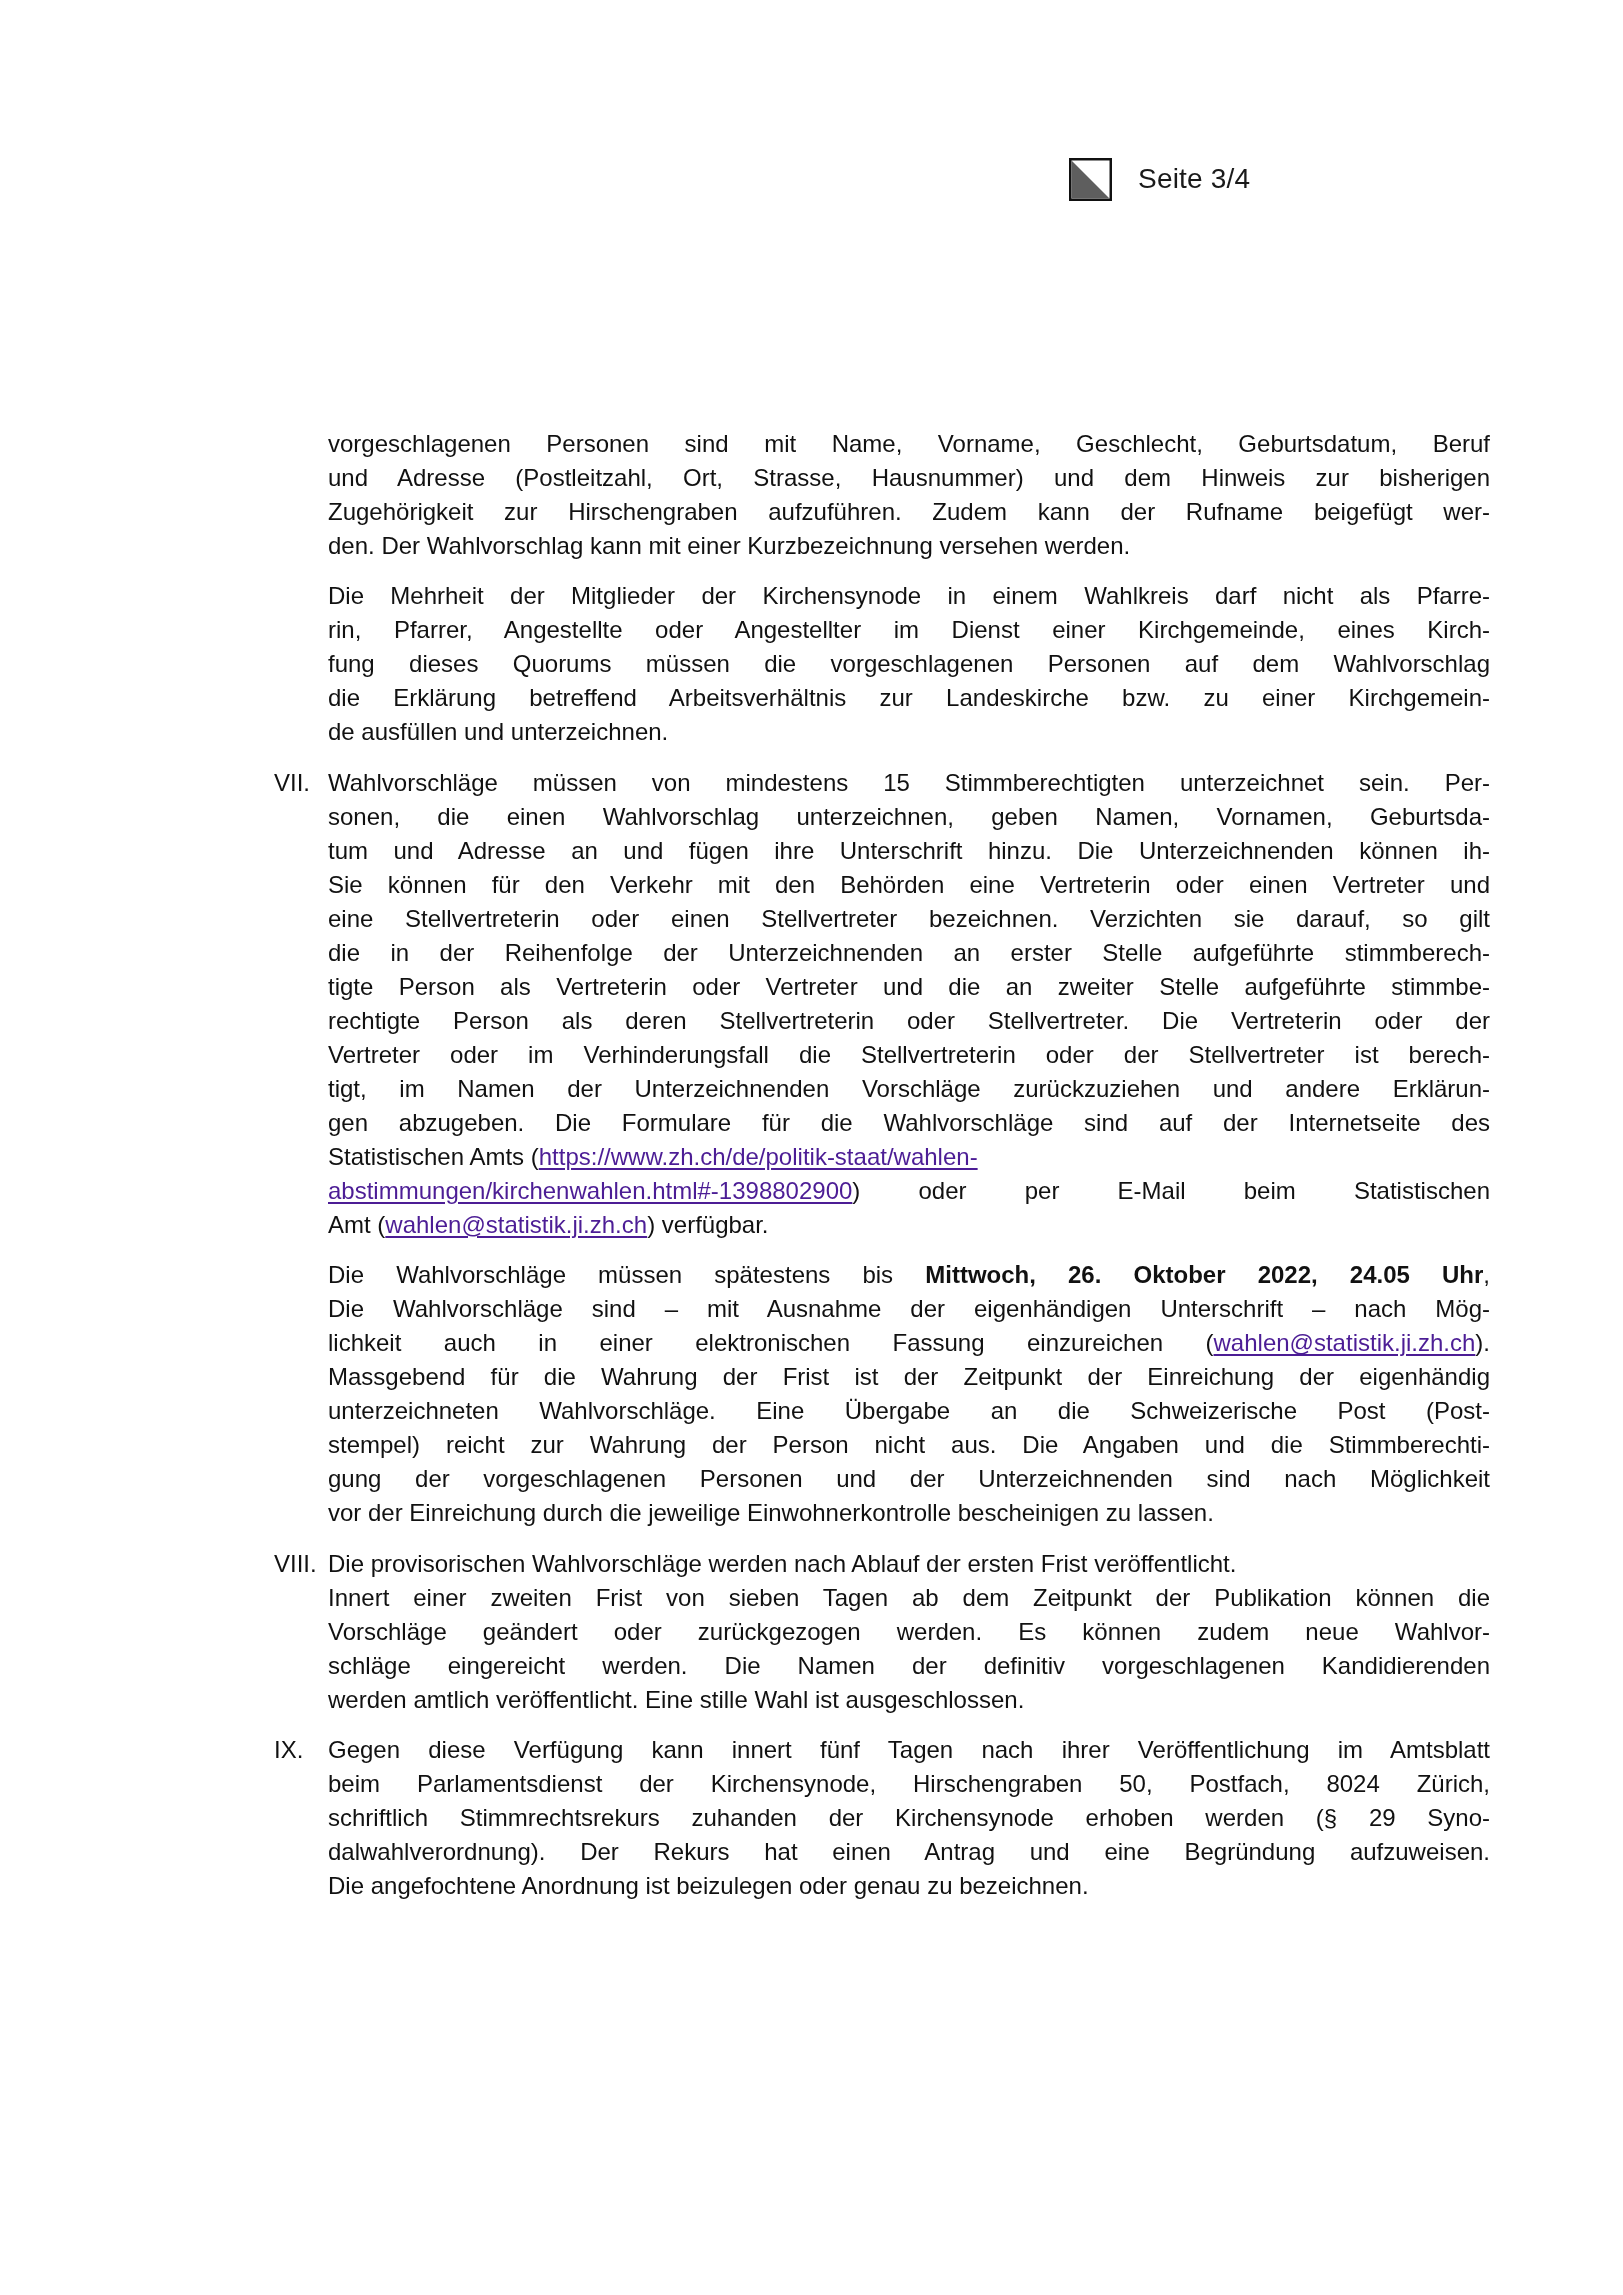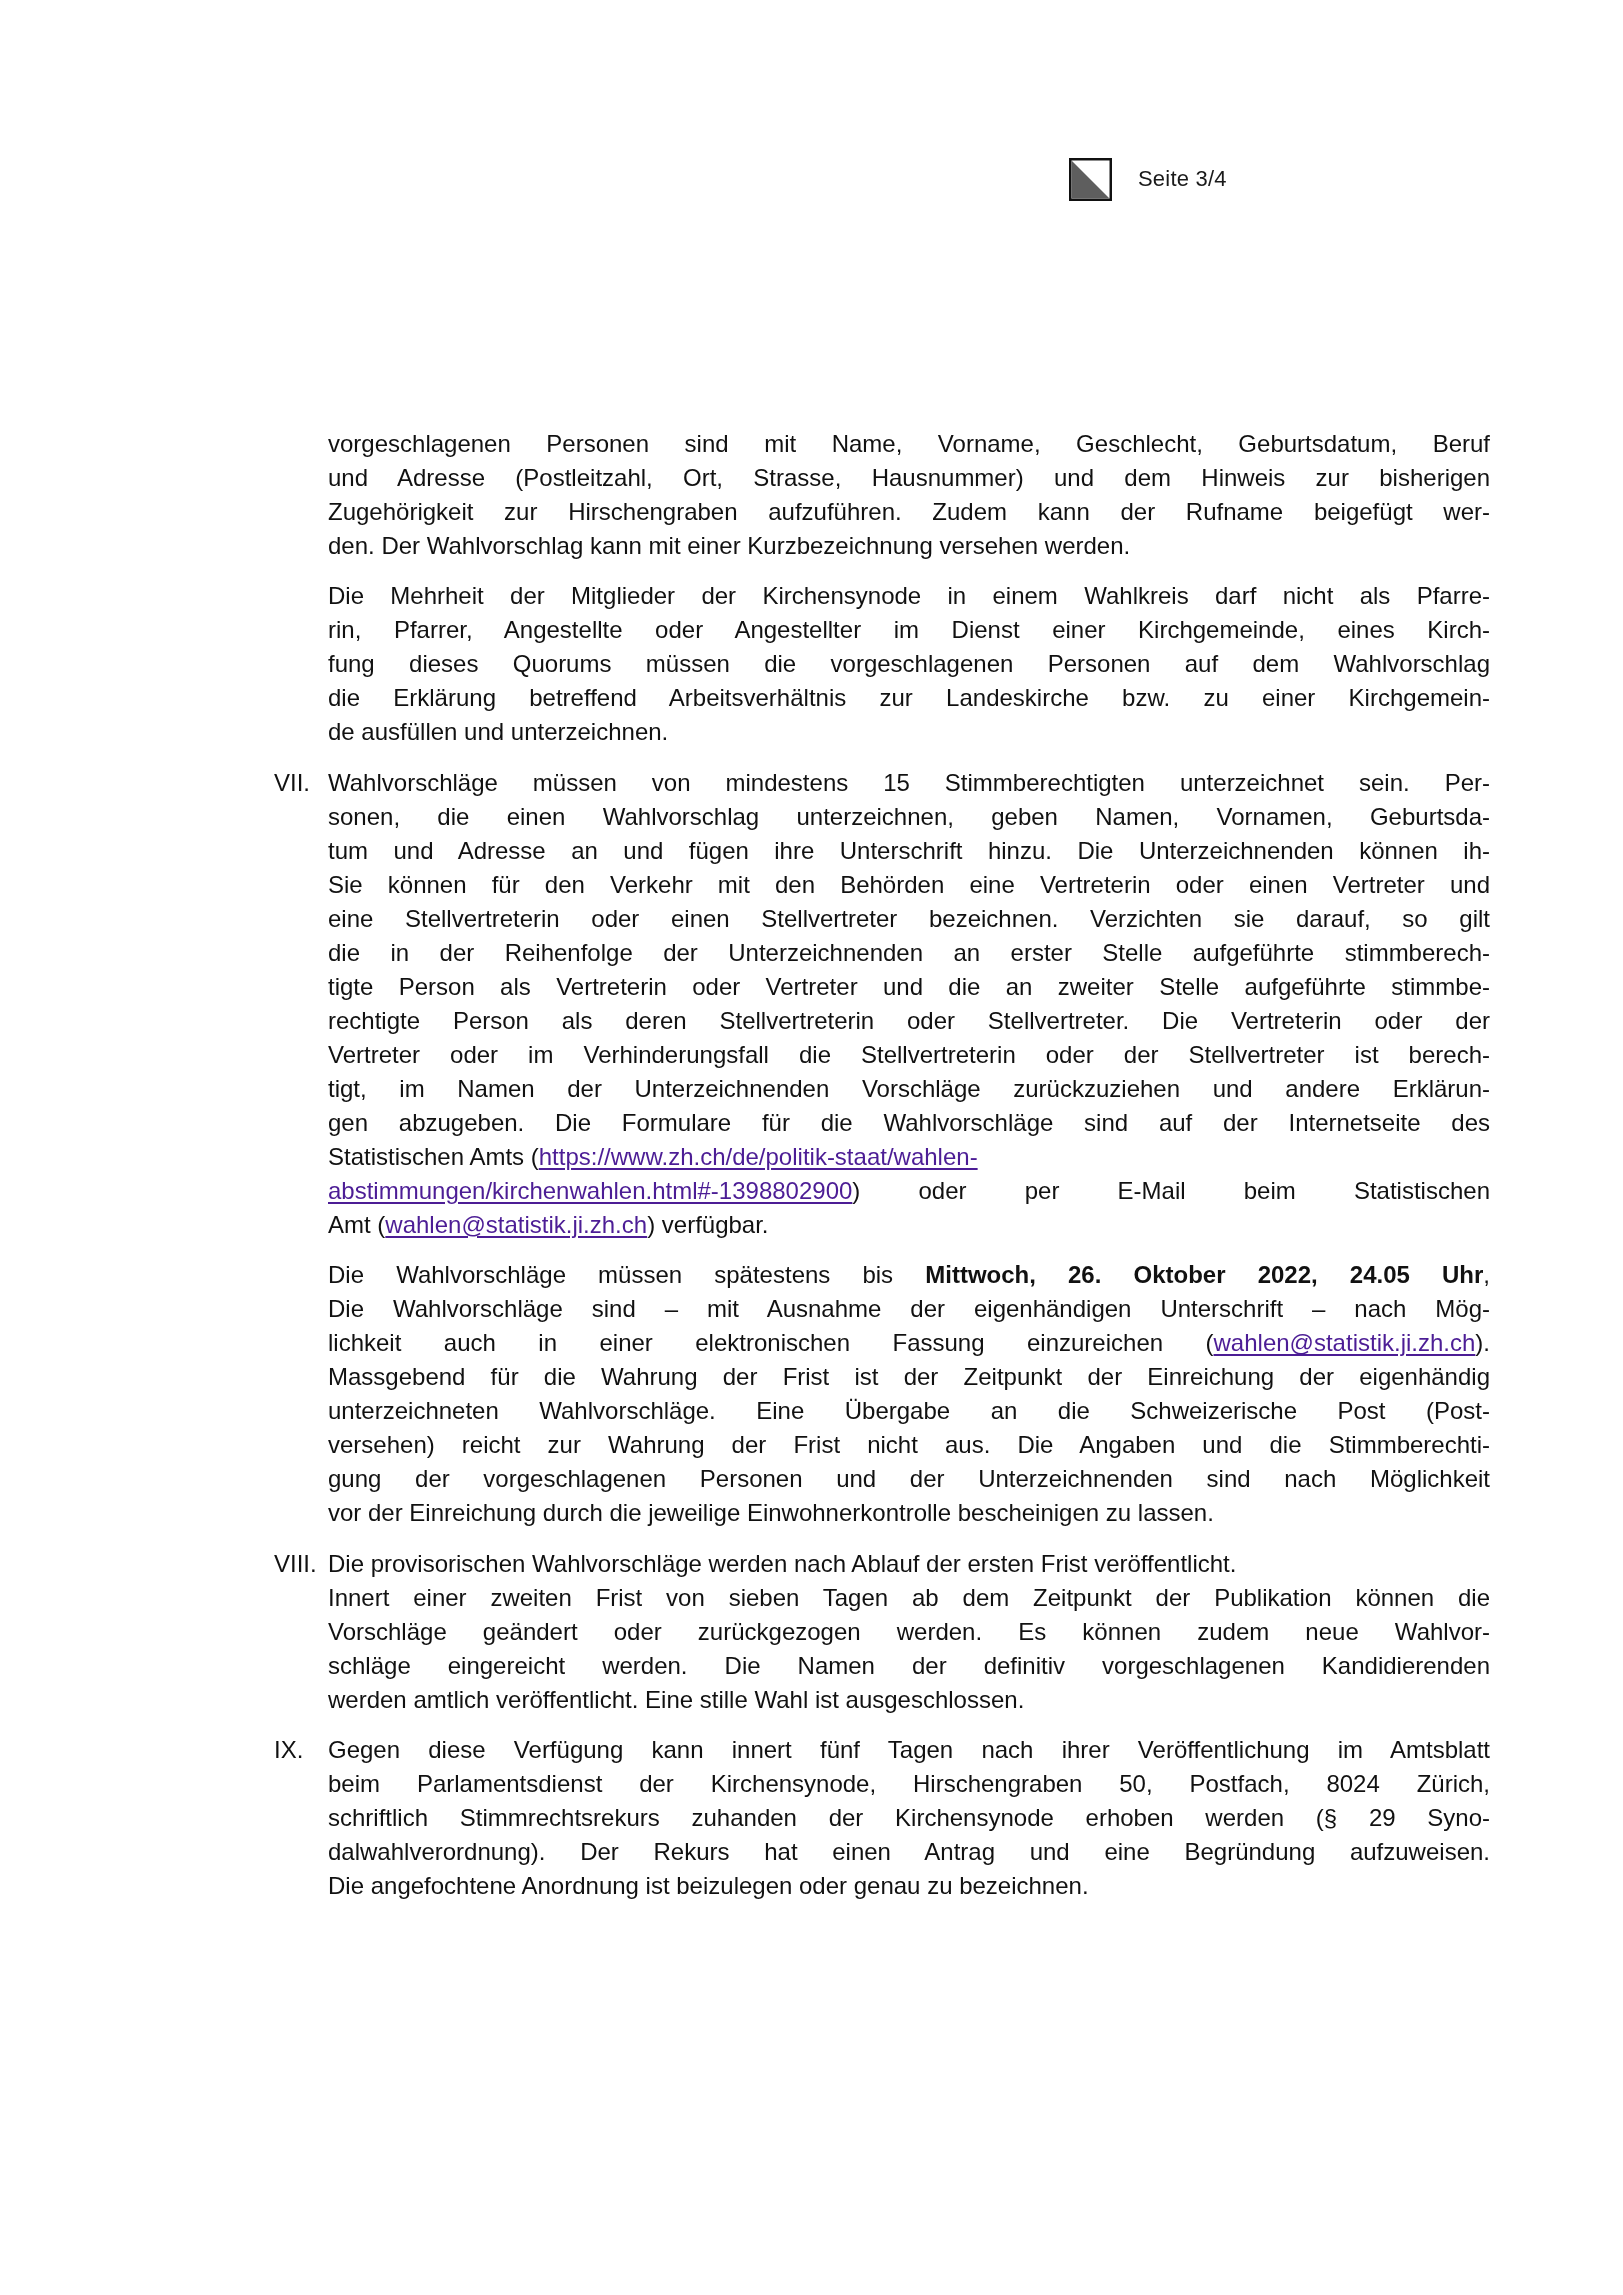--- a/index.html
+++ b/index.html
@@ -23,21 +23,21 @@
       display: flex;
       align-items: center;
     }
     .zh-logo {
       width: 43px;
       height: 43px;
       display: block;
     }
     .page-number {
       margin-left: 26px;
-      font-size: 22px;
+      font-size: 28px;
       color: #1a1a1a;
       letter-spacing: 0.2px;
     }
     .content {
       position: absolute;
       left: 274px;
       top: 427px;
       width: 1220px;
       font-size: 24px;
       line-height: 34px;
@@ -115,21 +115,21 @@
     <span class="line"><a class="link">abstimmungen/kirchenwahlen.html#-1398802900</a><span>) oder per E-Mail beim Statistischen</span></span>
     <span class="line last"><span>Amt (</span><a class="link">wahlen@statistik.ji.zh.ch</a><span>) verfügbar.</span></span>
   </div>
 
   <div class="para">
     <span class="line"><span>Die Wahlvorschläge müssen spätestens bis </span><b>Mittwoch, 26. Oktober 2022, 24.05 Uhr</b><span>,</span></span>
     <span class="line">Die Wahlvorschläge sind – mit Ausnahme der eigenhändigen Unterschrift – nach Mög-</span>
     <span class="line"><span>lichkeit auch in einer elektronischen Fassung einzureichen (</span><a class="link">wahlen@statistik.ji.zh.ch</a><span>).</span></span>
     <span class="line">Massgebend für die Wahrung der Frist ist der Zeitpunkt der Einreichung der eigenhändig</span>
     <span class="line">unterzeichneten Wahlvorschläge. Eine Übergabe an die Schweizerische Post (Post-</span>
-    <span class="line">versehen) reicht zur Wahrung der Frist nicht aus. Die Angaben und die Stimmberechti-</span>
+    <span class="line">stempel) reicht zur Wahrung der Person nicht aus. Die Angaben und die Stimmberechti-</span>
     <span class="line">gung der vorgeschlagenen Personen und der Unterzeichnenden sind nach Möglichkeit</span>
     <span class="line last">vor der Einreichung durch die jeweilige Einwohnerkontrolle bescheinigen zu lassen.</span>
   </div>
 
   <div class="para">
     <span class="item-label">VIII.</span>
     <span class="line last">Die provisorischen Wahlvorschläge werden nach Ablauf der ersten Frist veröffentlicht.</span>
     <span class="line">Innert einer zweiten Frist von sieben Tagen ab dem Zeitpunkt der Publikation können die</span>
     <span class="line">Vorschläge geändert oder zurückgezogen werden. Es können zudem neue Wahlvor-</span>
     <span class="line">schläge eingereicht werden. Die Namen der definitiv vorgeschlagenen Kandidierenden</span>

